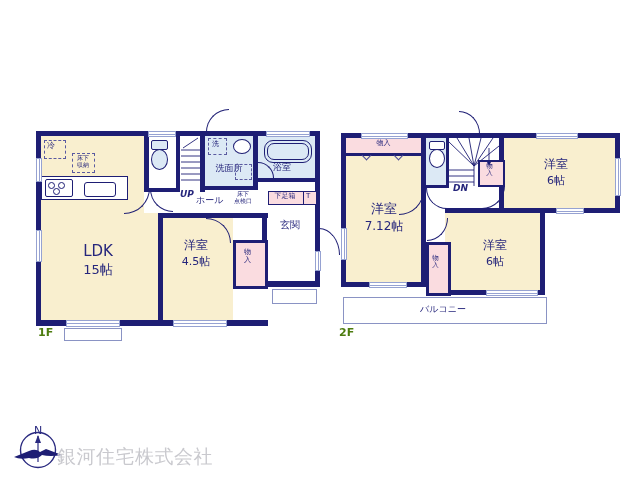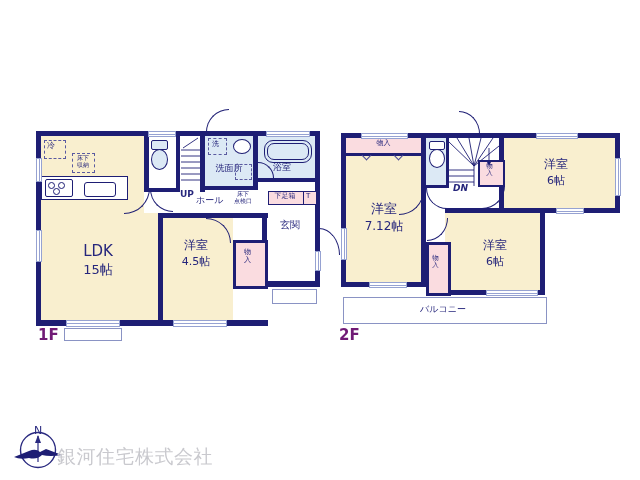--- a/index.html
+++ b/index.html
@@ -13,21 +13,21 @@
   .tiny{white-space:pre-line;word-break:keep-all;}
   .stack{white-space:pre-line;text-align:center;}
   .dashed{position:absolute;border:1px dashed #5a5aa0;}
   .winH{position:absolute;background:linear-gradient(#96a2d2,#96a2d2) center/100% 1px no-repeat,#fff;border:1px solid #96a2d2;}
   .winV{position:absolute;background:linear-gradient(90deg,#96a2d2,#96a2d2) center/1px 100% no-repeat,#fff;border:1px solid #96a2d2;}
   .arc{position:absolute;}
   .thinbox{position:absolute;border:1.5px solid #8a93c4;background:#fff;}
   .fixture{position:absolute;border:1px solid #1e1e74;background:#fff;}
   .pinkbox{position:absolute;background:#fadce0;border:1px solid #1e1e74;}
   .chev{position:absolute;width:6px;height:6px;border-right:1px solid #4a4a96;border-bottom:1px solid #4a4a96;transform:rotate(45deg);}
-  .floor-tag{position:absolute;color:#701a75;font-size:15px;font-weight:bold;}
+  .floor-tag{position:absolute;color:#4d7c0f;font-size:11px;font-weight:bold;}
   svg{display:block;}
 </style>
 </head>
 <body>
 
 <div id="canvas">
 
   <div class="plan" style="left:36px;top:131px;width:284px;height:195px;">
 
     <div class="room" style="left:5px;top:5px;width:103px;height:184px;background:#f9efcf;"></div>
@@ -71,21 +71,21 @@
       <g stroke="#1e1e74" stroke-width="0.9" fill="none">
         <line x1="0" y1="14" x2="19" y2="14"></line>
           <line x1="0" y1="20" x2="19" y2="20"></line>
         <line x1="0" y1="26" x2="19" y2="26"></line>
           <line x1="0" y1="32" x2="19" y2="32"></line>
         <line x1="0" y1="38" x2="19" y2="38"></line>
           <line x1="0" y1="44" x2="19" y2="44"></line>
         <line x1="2" y1="12" x2="17" y2="2"></line>
       </g>
     </svg>
-    <div class="lbl" style="left:144px;top:58px;font-size:9px;font-weight:bold;">UP</div>
+    <div class="lbl" style="left:144px;top:58px;font-size:9px;font-style:italic;font-weight:bold;">UP</div>
     <div class="lbl" style="left:160px;top:64px;font-size:9px;">ホール</div>
 
     <div class="dashed" style="left:172px;top:7px;width:17px;height:15px;"></div>
     <div class="lbl" style="left:176px;top:10px;font-size:7px;">洗</div>
     <div class="fixture" style="left:197px;top:8px;width:16px;height:13px;border-radius:50%;"></div>
     <div class="lbl" style="left:172px;top:32px;width:42px;font-size:9px;">洗面所</div>
     <div class="dashed" style="left:199px;top:33px;width:15px;height:14px;"></div>
     <div class="lbl tiny" style="left:195px;top:60px;width:24px;font-size:6px;">床下
 点検口</div>
 

